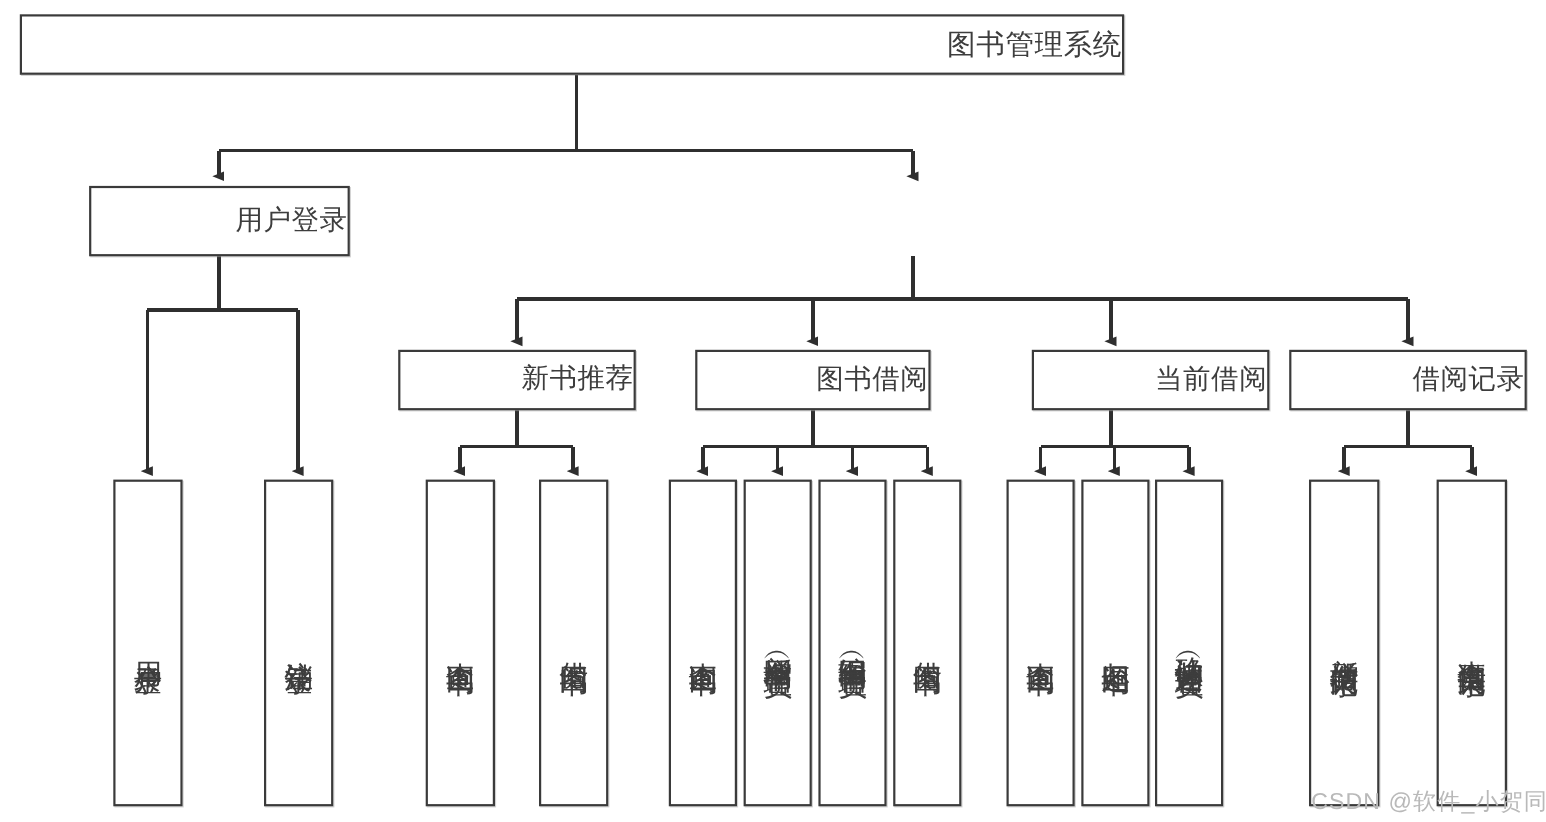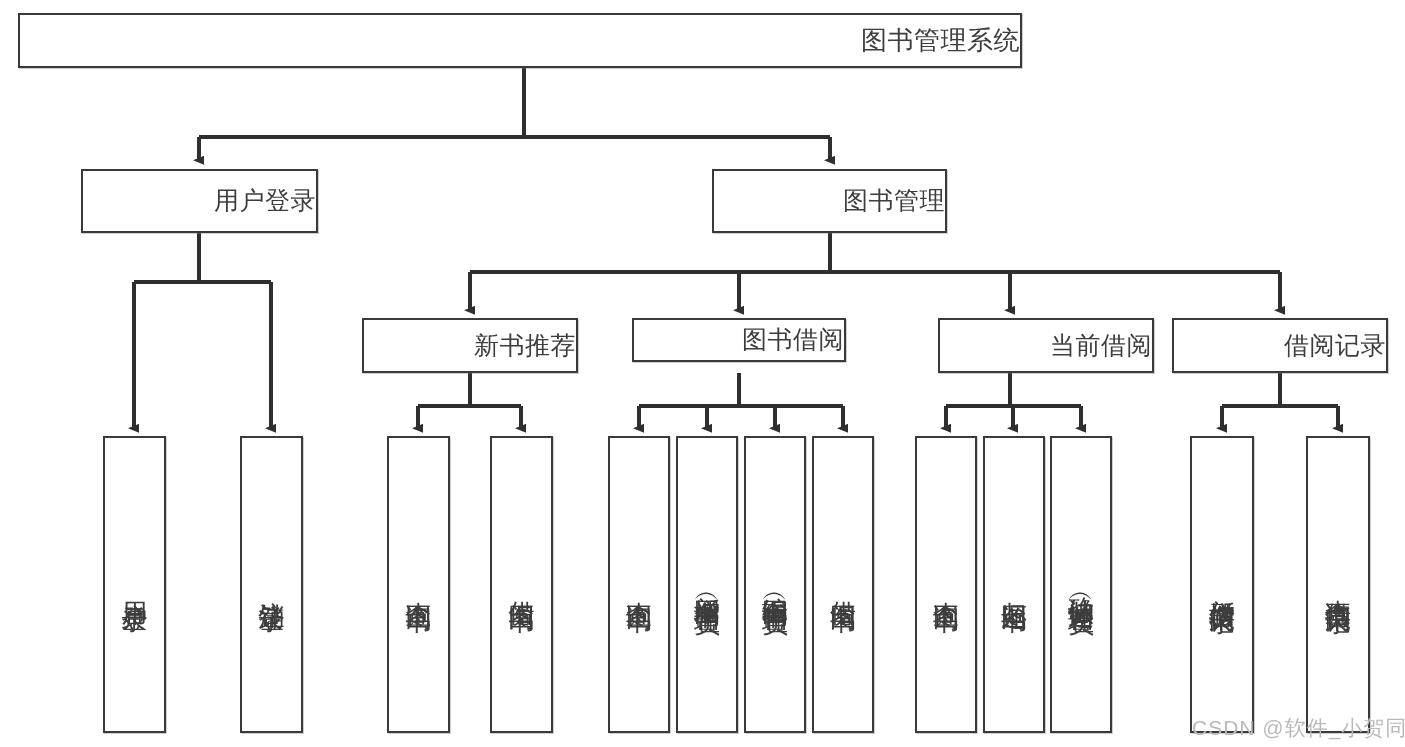--- a/index.html
+++ b/index.html
@@ -127,28 +127,25 @@
     </g>
   </svg>
 
   <div class="node node-h node-root" style="left:18px; top:13px; width:1004px; height:55px;">
     <span>图书管理系统</span>
   </div>
 
   <div class="node node-h" style="left:81px; top:169px; width:237px; height:64px;">
     <span>用户登录</span>
   </div>
-  <div class="node node-h" style="left:712px; top:169px; width:235px; height:64px;">
-    <span>图书管理</span>
-  </div>
 
-  <div class="node node-h" style="left:362px; top:318px; width:216px; height:55px;">
+  <div class="node node-h" style="left:362px; top:318px; width:216px; height:55px;font-family:Liberation Mono, monospace;">
     <span>新书推荐</span>
   </div>
-  <div class="node node-h" style="left:632px; top:318px; width:214px; height:44px;">
+  <div class="node node-h" style="left:632px; top:318px; width:214px; height:55px;">
     <span>图书借阅</span>
   </div>
   <div class="node node-h" style="left:902px; top:318px; width:216px; height:55px;margin-left:36px;">
     <span>当前借阅</span>
   </div>
   <div class="node node-h" style="left:1172px; top:318px; width:216px; height:55px;padding-left:18px;">
     <span>借阅记录</span>
   </div>
 
   <div class="node node-v" style="left:103px; top:436px; width:63px; height:297px;">

